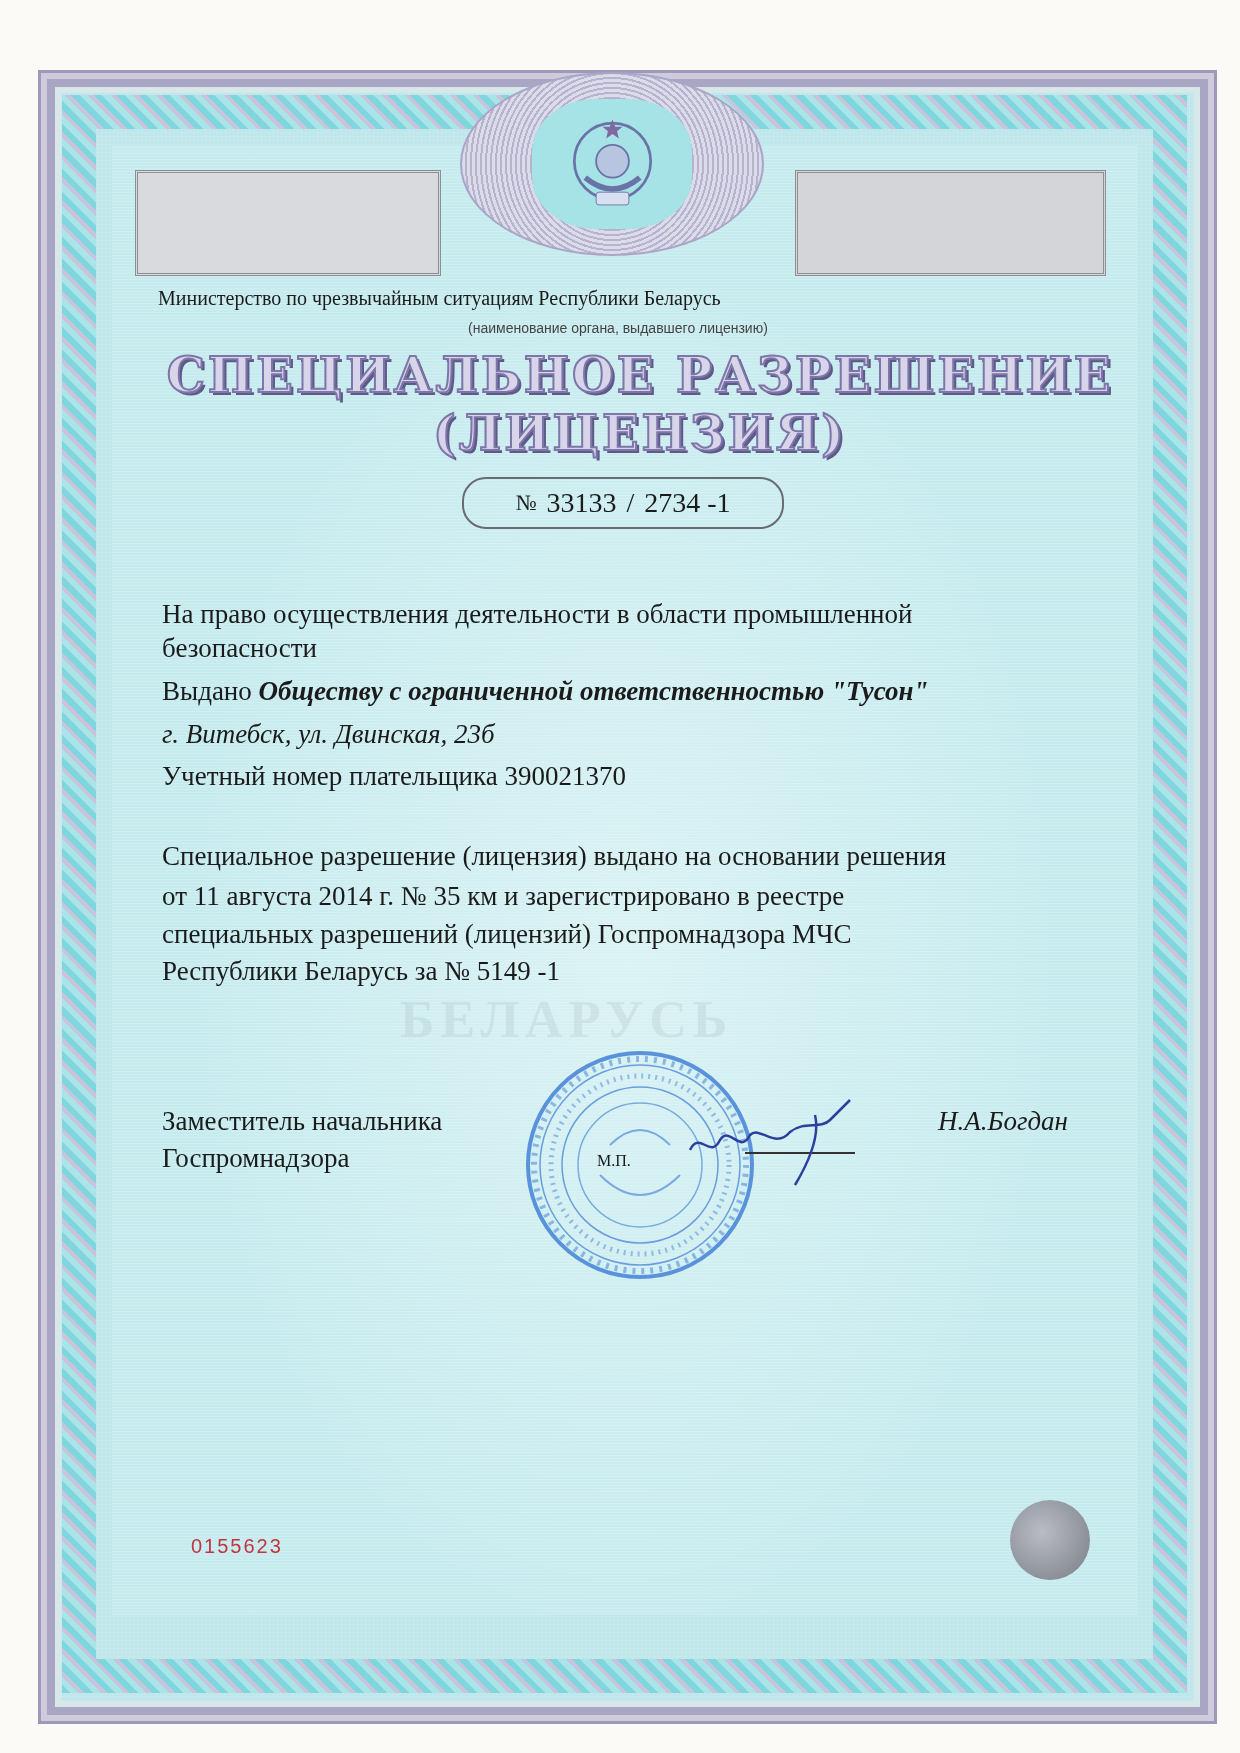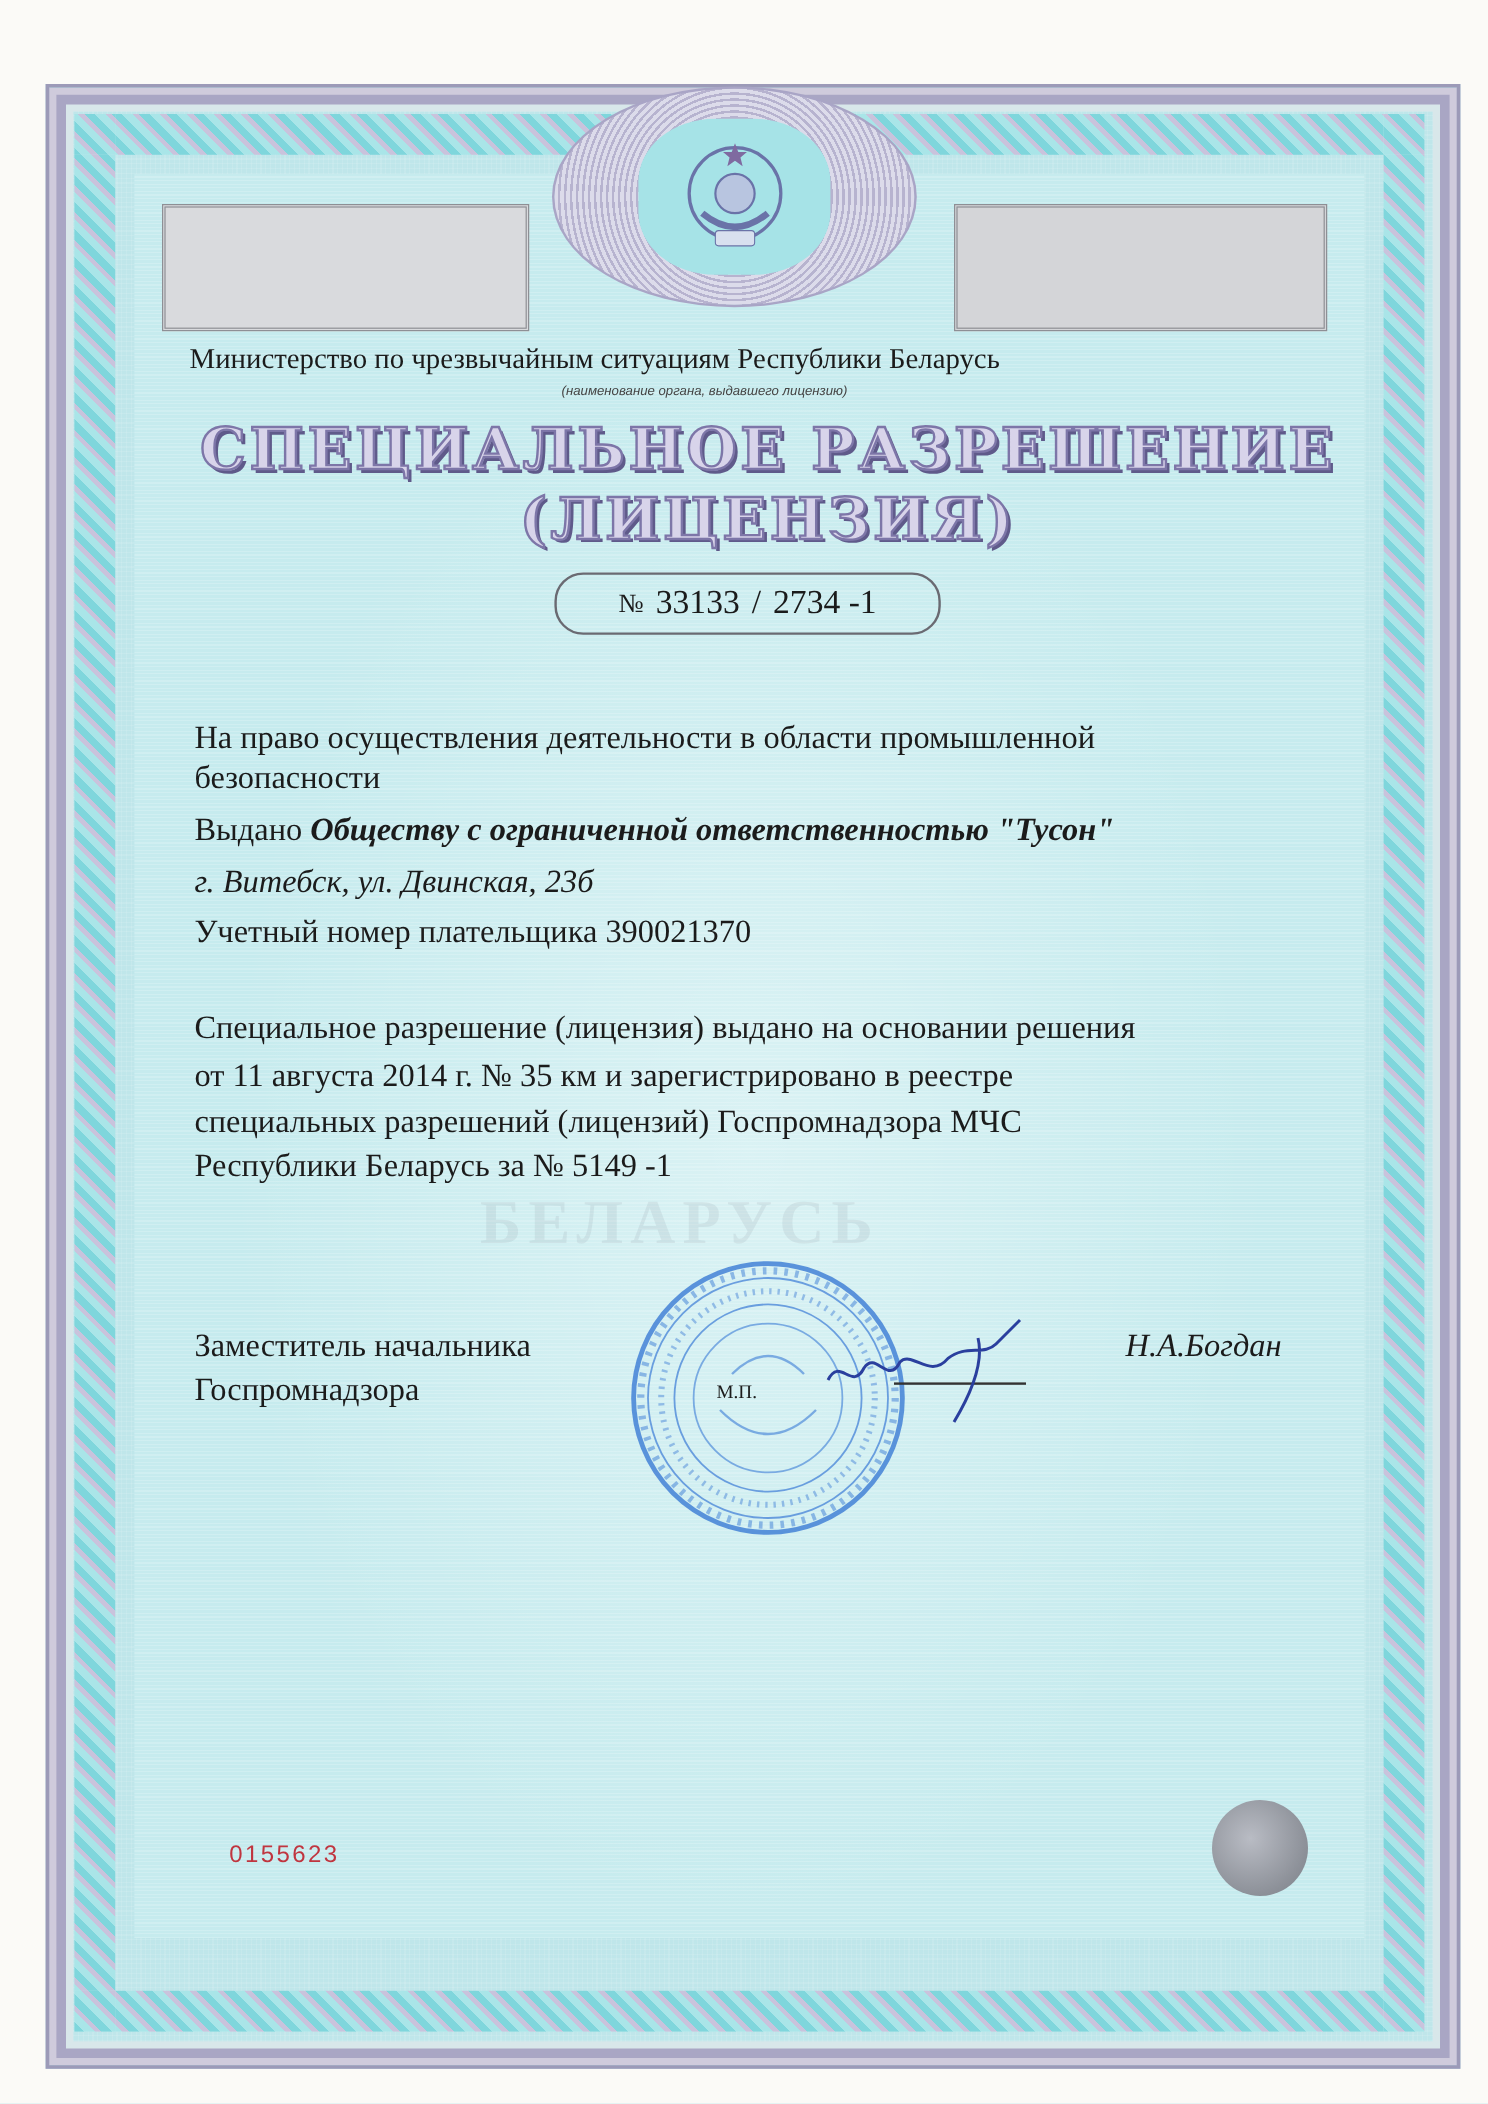--- a/index.html
+++ b/index.html
@@ -40,22 +40,22 @@
     display: flex; align-items: center; justify-content: center;
   }
   .emblem-inner svg { width: 95px; height: 100px; }
   .box {
     position: absolute; top: 170px; height: 100px; background: #d9dadd;
     border: 3px double #8e8f95;
   }
   .box.left { left: 135px; width: 300px; }
   .box.right { left: 795px; width: 305px; background: #d4d5d8; }
   .abs { position: absolute; }
-  .ministry { left: 158px; top: 287px; font-size: 24px; color: #1b1b1b; white-space: nowrap; }
-  .ministry-note { left: 468px; top: 320px; font-size: 11px; color: #444; font-family: "Liberation Sans", sans-serif; font-style: italic; }
+  .ministry { left: 158px; top: 287px; font-size: 20px; color: #1b1b1b; white-space: nowrap; }
+  .ministry-note { left: 468px; top: 320px; font-size: 14px; color: #444; font-family: "Liberation Sans", sans-serif; }
   .title1, .title2 {
     width: 100%; left: 0; text-align: center; font-family: "DejaVu Serif", serif; font-weight: bold;
     color: #d8d4ea; letter-spacing: 3px;
     -webkit-text-stroke: 2px #7d76a8;
     text-shadow: 3px 3px 0 #5f5a8a;
     margin-left: 20px;
   }
   .title1 { top: 347px; font-size: 48px; }
   .title2 { top: 405px; font-size: 48px; }
   .num-badge {

